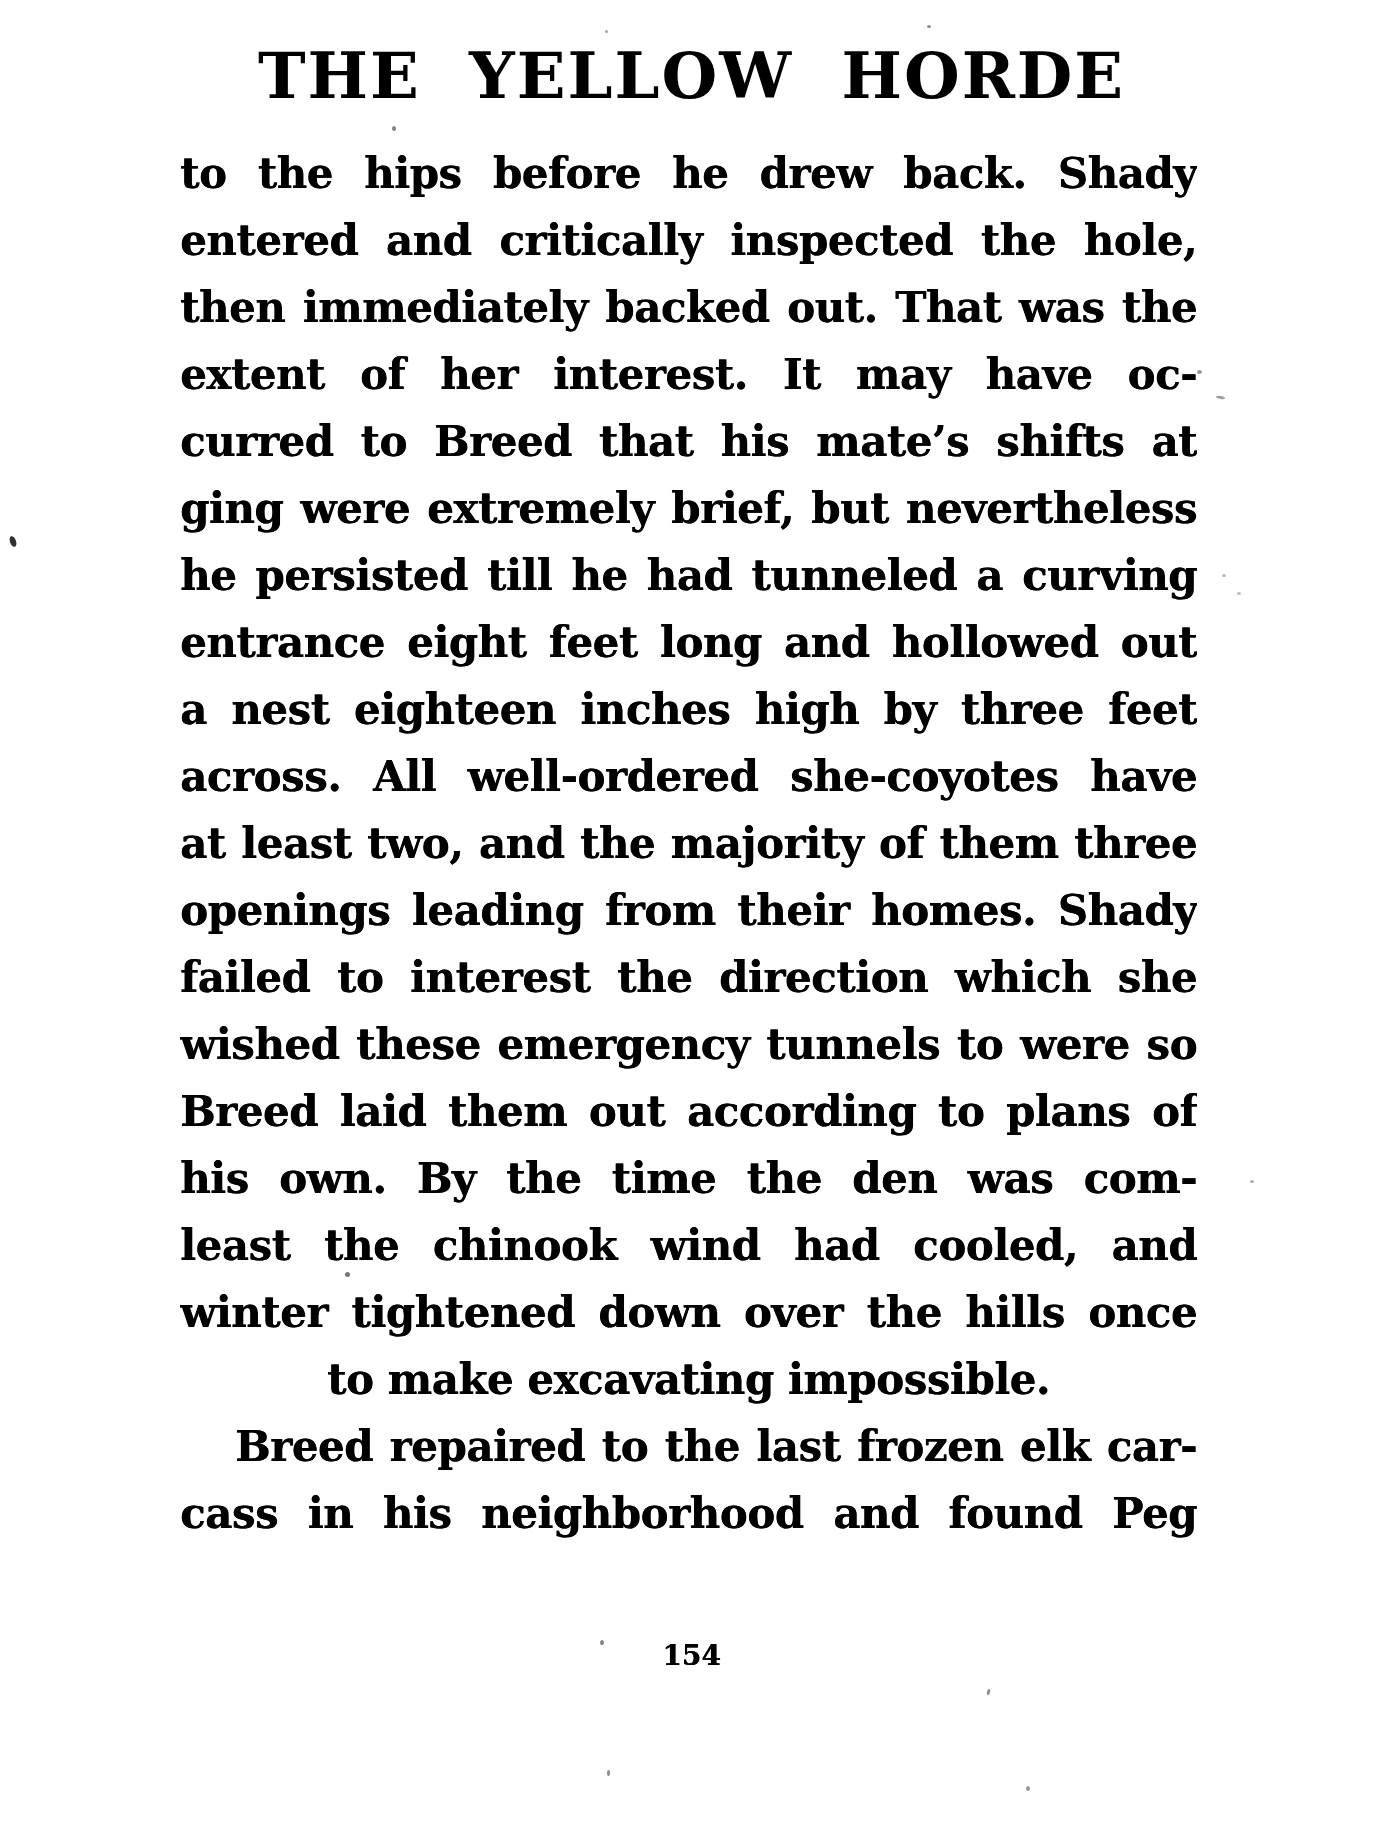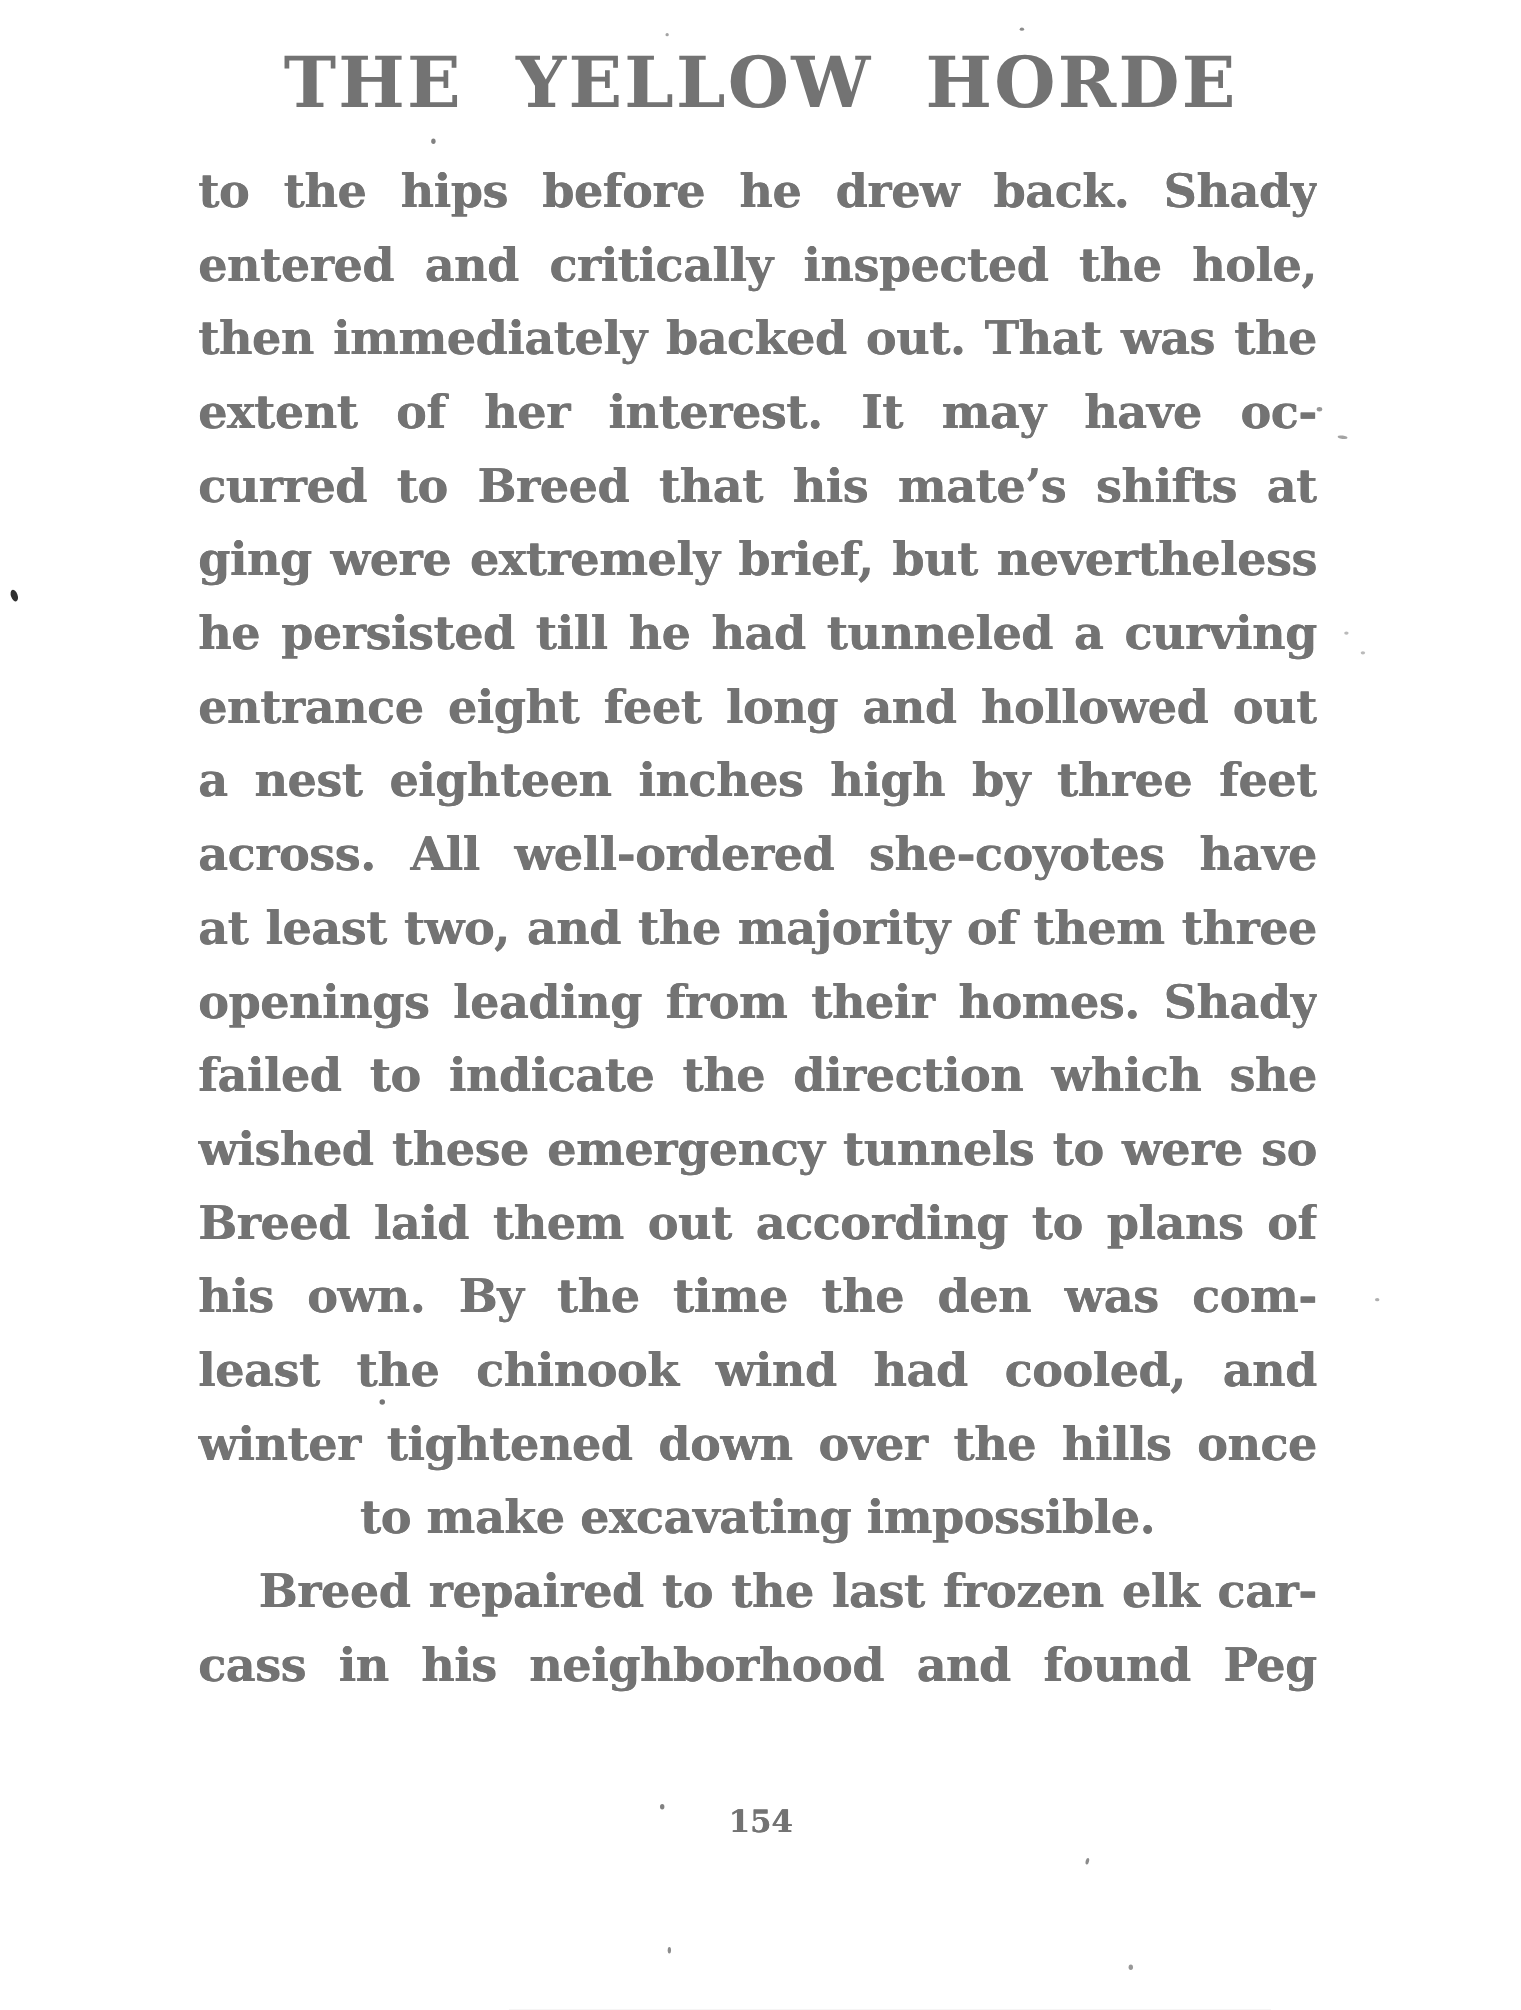--- a/index.html
+++ b/index.html
@@ -6,21 +6,21 @@
     margin: 0;
     padding: 0;
     background: #e8e8e8;
   }
   .page {
     position: relative;
     width: 1383px;
     height: 1827px;
     margin: 0 auto;
     background: #ffffff;
-    color: #737373;
+    color: #000000;
     font-family: "DejaVu Serif", "Liberation Serif", serif;
     overflow: hidden;
   }
   .running-title {
     position: absolute;
     top: 38px;
     left: 0;
     width: 100%;
     text-align: center;
     font-size: 64px;
@@ -89,21 +89,21 @@
       <div class="line justify">then immediately backed out.  That was the</div>
       <div class="line justify">extent of her interest.  It may have oc-</div>
       <div class="line justify">curred to Breed that his mate’s shifts at dig-</div>
       <div class="line justify">ging were extremely brief, but nevertheless</div>
       <div class="line justify">he persisted till he had tunneled a curving</div>
       <div class="line justify">entrance eight feet long and hollowed out</div>
       <div class="line justify">a nest eighteen inches high by three feet</div>
       <div class="line justify">across.  All well-ordered she-coyotes have</div>
       <div class="line justify">at least two, and the majority of them three</div>
       <div class="line justify">openings leading from their homes.  Shady</div>
-      <div class="line justify">failed to indicate the direction which she</div>
+      <div class="line justify">failed to interest the direction which she</div>
       <div class="line justify">wished these emergency tunnels to were so</div>
       <div class="line justify">Breed laid them out according to plans of</div>
       <div class="line justify">his own.  By the time the den was com-</div>
       <div class="line justify">least the chinook wind had cooled, and</div>
       <div class="line justify">winter tightened down over the hills once</div>
       <div class="line">to make excavating impossible.</div>
       <div class="line justify indent">Breed repaired to the last frozen elk car-</div>
       <div class="line justify">cass in his neighborhood and found Peg</div>
     </div>
 

